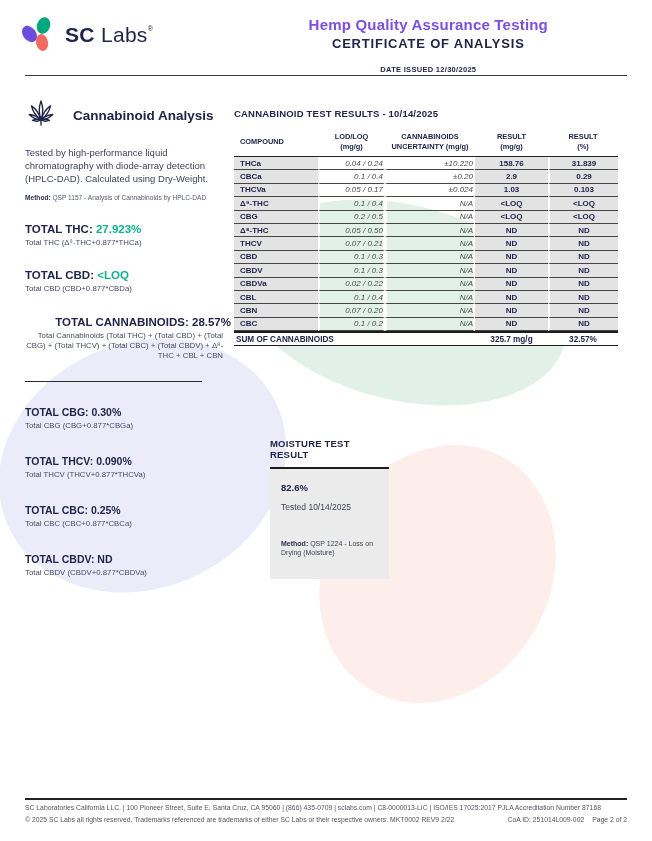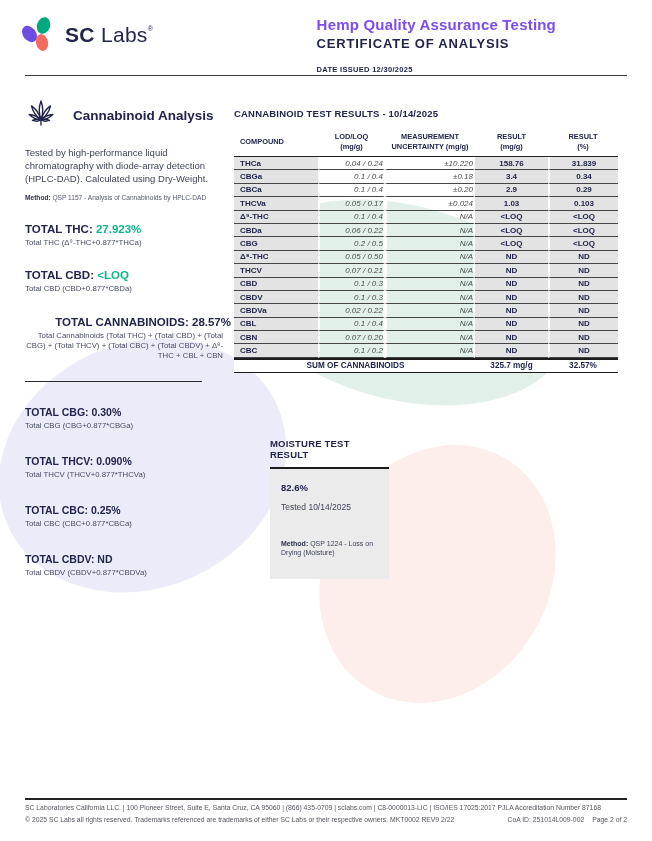--- a/index.html
+++ b/index.html
@@ -24,21 +24,21 @@
   .petals{position:relative;width:36px;height:38px;}
   .petal{position:absolute;border-radius:50%;}
   .petal-green{left:15px;top:1px;width:13px;height:17px;background:var(--logo-green,#00a87d);transform:rotate(20deg);}
   .petal-purple{left:1px;top:9px;width:13px;height:18px;background:var(--logo-purple,#6b4be0);transform:rotate(-38deg);}
   .petal-coral{left:14px;top:18px;width:12px;height:17px;background:var(--logo-coral,#f26b5e);transform:rotate(-12deg);}
   .logo-text{font-size:21px;color:var(--navy);margin-left:7px;letter-spacing:.3px;}
   .logo-text .sc{font-weight:700;}
   .logo-text .labs{font-weight:400;}
   .logo-text sup{font-size:7px;vertical-align:top;position:relative;top:2px;}
 
-  .head-right{position:absolute;right:96px;top:16px;text-align:left;}
+  .head-right{position:absolute;right:104px;top:16px;text-align:center;}
   .head-title{color:var(--purple);font-size:15px;font-weight:700;letter-spacing:.2px;}
   .head-sub{color:var(--navy);font-size:13px;font-weight:700;letter-spacing:.8px;margin-top:3px;}
   .head-date{color:var(--navy);font-size:7.5px;font-weight:700;margin-top:14px;letter-spacing:.3px;}
   .rule-top{position:absolute;left:25px;right:25px;top:75px;border-top:1.2px solid var(--line);}
 
   
   .left{position:absolute;left:25px;top:98px;width:206px;}
   .sec-head{display:flex;align-items:center;gap:16px;}
   .sec-head h2{font-size:13.5px;font-weight:700;color:var(--navy);}
   .desc{margin-top:14px;font-size:9.5px;line-height:1.38;color:#3f4358;}
@@ -60,21 +60,21 @@
   table{border-collapse:separate;border-spacing:0;table-layout:fixed;width:384px;margin-top:8px;}
   th{font-size:7.4px;font-weight:700;color:var(--navy);vertical-align:middle;height:30px;
      border-bottom:1.6px solid #222;text-align:center;line-height:1.25;}
   th.first{text-align:left;padding-left:6px;}
   td{height:13.4px;font-size:8px;vertical-align:middle;border-bottom:1px solid #454545;}
   td.td-compound{background:var(--cellgray);font-weight:700;color:var(--navy);padding-left:6px;}
   td.td-mid{font-style:italic;color:#4c4c4c;text-align:right;background:transparent;border-left:2px solid #fff;border-right:2px solid #fff;}
   td.td-result{background:var(--cellgray);font-weight:700;color:var(--navy);text-align:center;}
   td.td-last{border-left:2px solid #fff;}
   tfoot td{background:#fff;border-top:2px solid #1c1c1c;border-bottom:1.4px solid #1c1c1c;height:15px;font-weight:700;color:var(--navy);}
-  tfoot td.sum-label{text-align:center;padding-left:2px;font-size:8.2px;}
+  tfoot td.sum-label{text-align:left;padding-left:2px;font-size:8.2px;}
   tfoot td.sum-val{text-align:center;font-size:8.2px;}
 
   
   .moisture{position:absolute;left:234px;top:438px;width:119px;margin-left:36px;}
   .moist-title{font-size:9.5px;font-weight:700;color:var(--navy);letter-spacing:.2px;}
   .moist-box{margin-top:7px;background:#ebebeb;border-top:2px solid #1c1c1c;height:112px;padding:13px 11px 10px 11px;}
   .moist-val{font-size:9.5px;font-weight:700;color:var(--navy);}
   .moist-date{font-size:8.5px;color:#3f4358;margin-top:9px;}
   .moist-method{font-size:7px;color:#3f4358;margin-top:27px;line-height:1.35;}
   .moist-method b{color:#2c3050;}
@@ -171,64 +171,50 @@
             <col style="width:84px">
             <col style="width:67px">
             <col style="width:90px">
             <col style="width:73px">
             <col style="width:70px">
           </colgroup>
         <thead>
           <tr>
             <th class="first"><span>COMPOUND</span></th>
             <th><span>LOD/LOQ</span><br><span>(mg/g)</span></th>
-            <th><span>MEASUREMENT</span><br><span>UNCERTAINTY (mg/g)</span></th>
+            <th><span>CANNABINOIDS</span><br><span>UNCERTAINTY (mg/g)</span></th>
             <th><span>RESULT</span><br><span>(mg/g)</span></th>
             <th><span>RESULT</span><br><span>(%)</span></th>
           </tr>
         </thead>
         <tbody>
             <tr>
               <td class="td-compound">THCa</td>
               <td class="td-mid">0.04 / 0.24</td>
               <td class="td-mid">±10.220</td>
               <td class="td-result">158.76</td>
               <td class="td-result td-last">31.839</td>
             </tr>
             <tr>
-              <td class="td-compound">CBGa</td>
-              <td class="td-mid">0.1 / 0.4</td>
-              <td class="td-mid">±0.18</td>
-              <td class="td-result">3.4</td>
-              <td class="td-result td-last">0.34</td>
-            </tr>
-            <tr>
               <td class="td-compound">CBCa</td>
               <td class="td-mid">0.1 / 0.4</td>
               <td class="td-mid">±0.20</td>
               <td class="td-result">2.9</td>
               <td class="td-result td-last">0.29</td>
             </tr>
             <tr>
               <td class="td-compound">THCVa</td>
               <td class="td-mid">0.05 / 0.17</td>
               <td class="td-mid">±0.024</td>
               <td class="td-result">1.03</td>
               <td class="td-result td-last">0.103</td>
             </tr>
             <tr>
               <td class="td-compound">Δ⁹-THC</td>
               <td class="td-mid">0.1 / 0.4</td>
-              <td class="td-mid">N/A</td>
-              <td class="td-result">&lt;LOQ</td>
-              <td class="td-result td-last">&lt;LOQ</td>
-            </tr>
-            <tr>
-              <td class="td-compound">CBDa</td>
-              <td class="td-mid">0.06 / 0.22</td>
               <td class="td-mid">N/A</td>
               <td class="td-result">&lt;LOQ</td>
               <td class="td-result td-last">&lt;LOQ</td>
             </tr>
             <tr>
               <td class="td-compound">CBG</td>
               <td class="td-mid">0.2 / 0.5</td>
               <td class="td-mid">N/A</td>
               <td class="td-result">&lt;LOQ</td>
               <td class="td-result td-last">&lt;LOQ</td>

